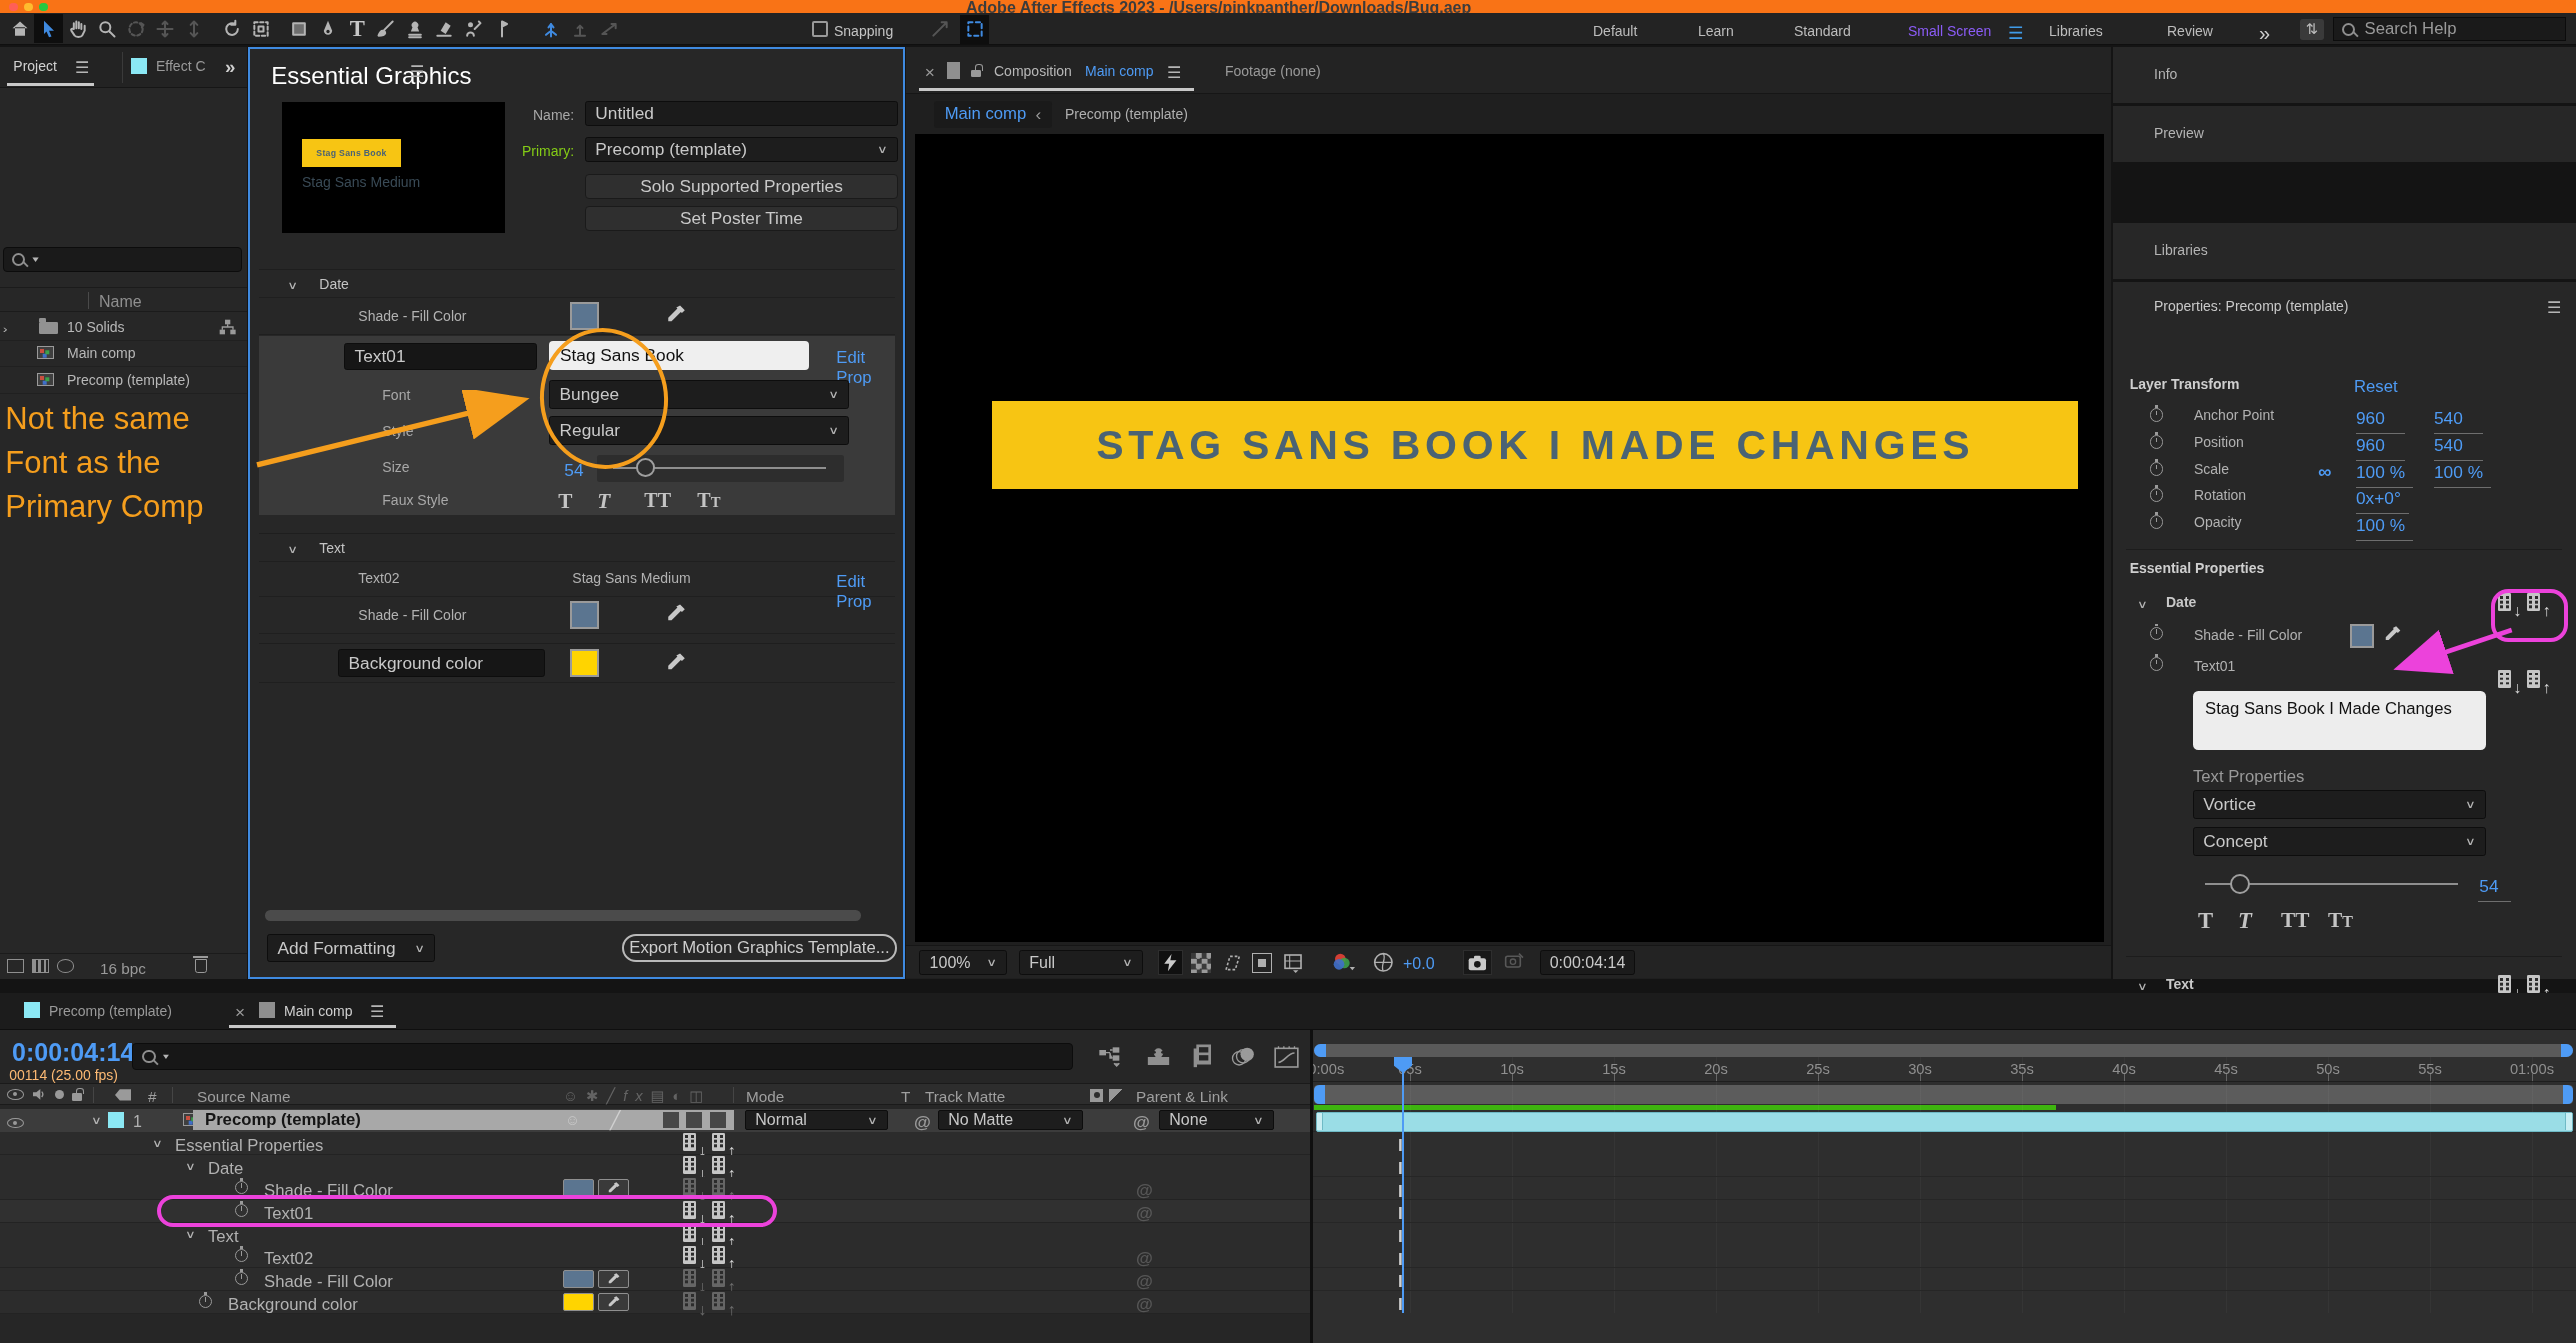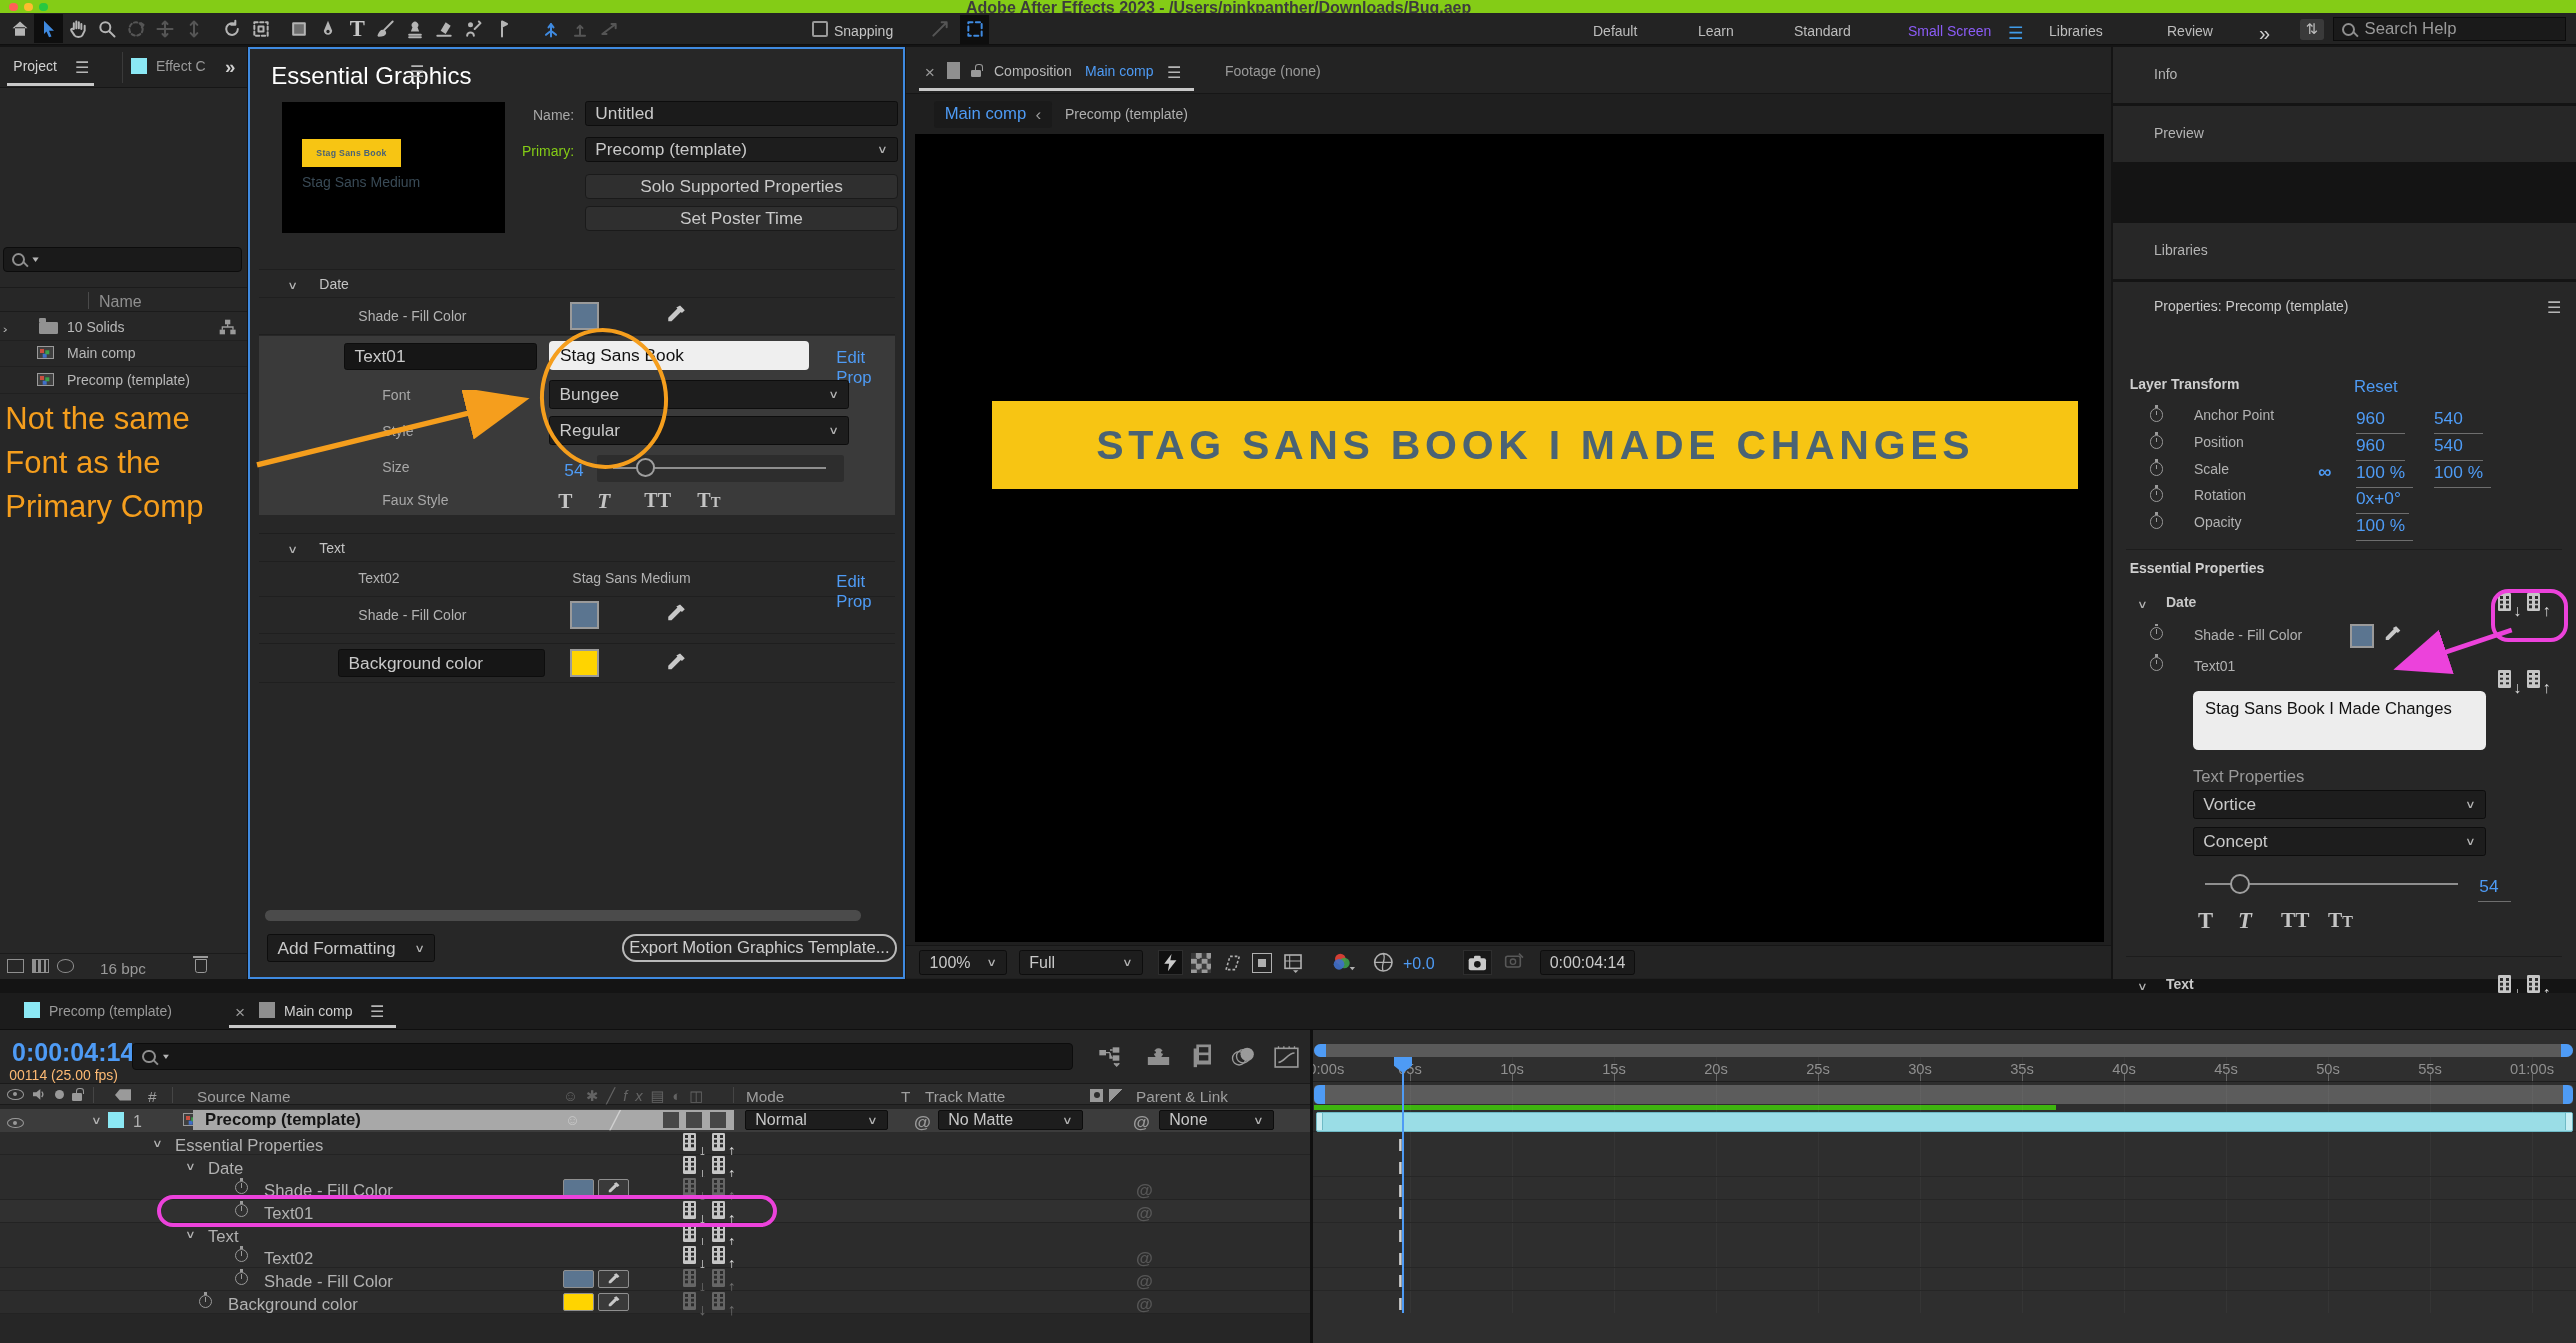--- a/index.html
+++ b/index.html
@@ -49,21 +49,21 @@
   .faux{color:#c4c4c4;font-weight:bold;font-family:"Liberation Serif",serif}
   .vdiv{position:absolute;background:#0f0f0f}
   .rowline{border-bottom:0.7px solid #1f1f1f}
   .eyedrop{display:inline-block}
 </style>
 </head>
 <body>
 
 <div id="screen">
 
-  <div class="abs" style="left:0;top:0;width:2576px;height:23px;background:#84cc16;overflow:hidden">
+  <div class="abs" style="left:0;top:0;width:2576px;height:23px;background:#f97316;overflow:hidden">
     <span class="abs" style="left:9.3px;top:2.7px;width:8.7px;height:8.7px;border-radius:50%;background:#ff5f57"></span>
     <span class="abs" style="left:24px;top:2.7px;width:8.7px;height:8.7px;border-radius:50%;background:#febc2e"></span>
     <span class="abs" style="left:39px;top:2.7px;width:8.7px;height:8.7px;border-radius:50%;background:#28c840"></span>
     <span class="abs" style="left:966px;top:-1.3px;font-size:16px;color:#3c3c3c;font-weight:bold">Adobe After Effects 2023 - /Users/pinkpanther/Downloads/Bug.aep</span>
   </div>
 
   <div class="abs" style="left:0;top:13.3px;width:2576px;height:32px;background:#232323;border-bottom:1.3px solid #0f0f0f;display:flex;align-items:center">
     <span class="tool" style="margin-left:5.3px">
         <svg viewBox="0 0 24 24">
           <path d="M3 11 L12 3 L21 11 M6 10 V20 H18 V10" fill="#b4b4b4" stroke="none"></path>

